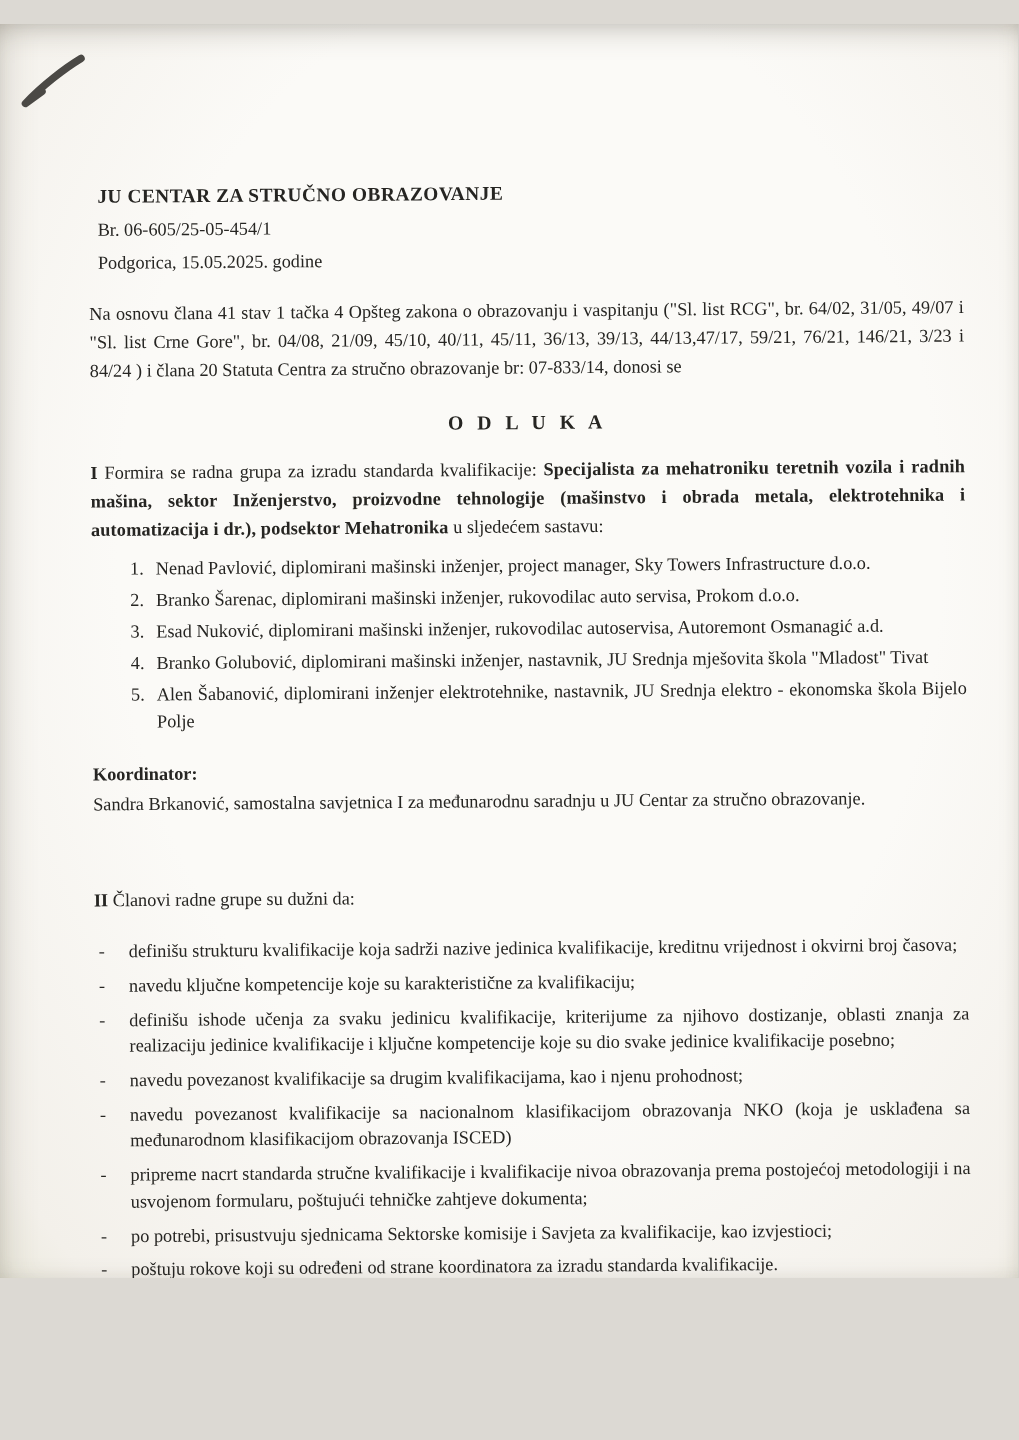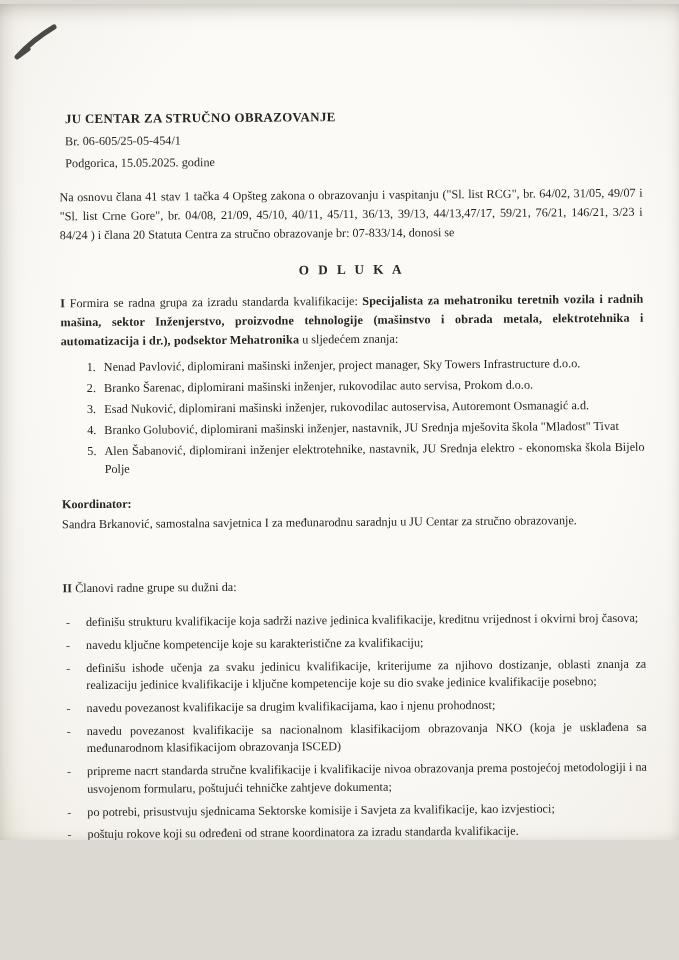--- a/index.html
+++ b/index.html
@@ -1,20 +1,20 @@
 <!DOCTYPE html>
 <html><head>
 <meta charset="utf-8">
 <style>
   html, body { margin: 0; padding: 0; background: #dcd9d3; }
   .scan {
     position: relative;
     width: 679px;
     height: 836px;
-    margin: 4px auto;
+    margin: 16px auto;
     overflow: hidden;
     background: radial-gradient(ellipse at 52% 42%, #fbfaf7 55%, #f3f0ea 92%, #eceade 100%);
     box-shadow:
       inset 0 16px 22px -16px rgba(95, 88, 74, 0.45),
       inset 18px 0 26px -20px rgba(95, 88, 74, 0.30),
       inset -10px 0 18px -14px rgba(95, 88, 74, 0.18),
       inset 0 -10px 16px -12px rgba(95, 88, 74, 0.15);
     font-family: "Liberation Serif", "DejaVu Serif", serif;
     color: #262522;
   }
@@ -90,21 +90,21 @@
     <header>
       <div class="org-name">JU CENTAR ZA STRUČNO OBRAZOVANJE</div>
       <div class="ref-line">Br. 06-605/25-05-454/1</div>
       <div class="date-line">Podgorica, 15.05.2025. godine</div>
     </header>
 
     <p class="preamble">Na osnovu člana 41 stav 1 tačka 4 Opšteg zakona o obrazovanju i vaspitanju ("Sl. list RCG", br. 64/02, 31/05, 49/07 i "Sl. list Crne Gore", br. 04/08, 21/09, 45/10, 40/11, 45/11, 36/13, 39/13, 44/13,47/17, 59/21, 76/21, 146/21, 3/23 i 84/24 ) i člana 20 Statuta Centra za stručno obrazovanje br: 07-833/14, donosi se</p>
 
     <h1 class="title">O D L U K A</h1>
 
-    <p class="intro"><b>I</b><span> Formira se radna grupa za izradu standarda kvalifikacije: </span><b>Specijalista za mehatroniku teretnih vozila i radnih mašina, sektor Inženjerstvo, proizvodne tehnologije (mašinstvo i obrada metala, elektrotehnika i automatizacija i dr.), podsektor Mehatronika</b><span> u sljedećem znanja:</span></p>
+    <p class="intro"><b>I</b><span> Formira se radna grupa za izradu standarda kvalifikacije: </span><b>Specijalista za mehatroniku teretnih vozila i radnih mašina, sektor Inženjerstvo, proizvodne tehnologije (mašinstvo i obrada metala, elektrotehnika i automatizacija i dr.), podsektor Mehatronika</b><span> u sljedećem sastavu:</span></p>
 
     <ol class="members">
       <li>Nenad Pavlović, diplomirani mašinski inženjer, project manager, Sky Towers Infrastructure d.o.o.</li>
       <li>Branko Šarenac, diplomirani mašinski inženjer, rukovodilac auto servisa, Prokom d.o.o.</li>
       <li>Esad Nuković, diplomirani mašinski inženjer, rukovodilac autoservisa, Autoremont Osmanagić a.d.</li>
       <li>Branko Golubović, diplomirani mašinski inženjer, nastavnik, JU Srednja mješovita škola "Mladost" Tivat</li>
       <li>Alen Šabanović, diplomirani inženjer elektrotehnike, nastavnik, JU Srednja elektro - ekonomska škola Bijelo Polje</li>
     </ol>
 
     <div class="coord">

